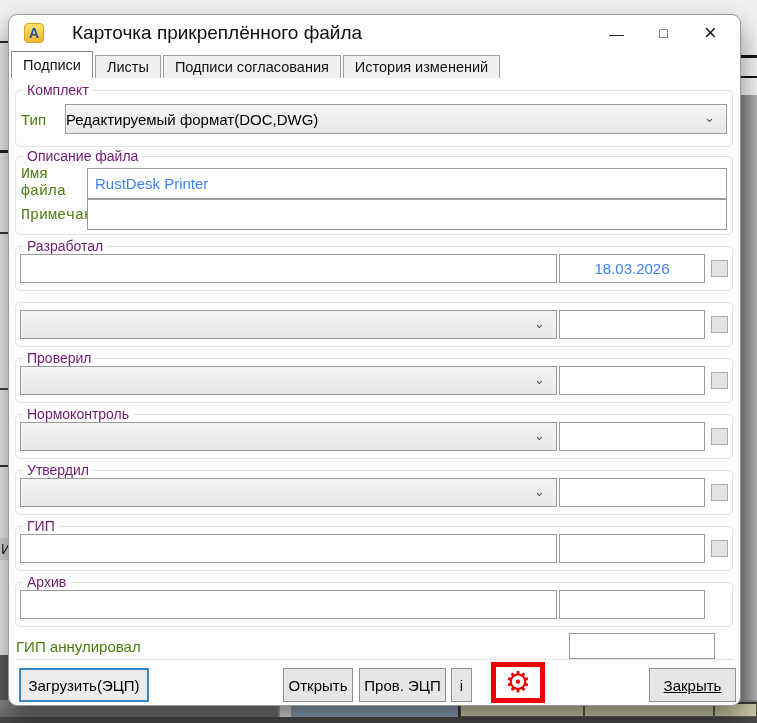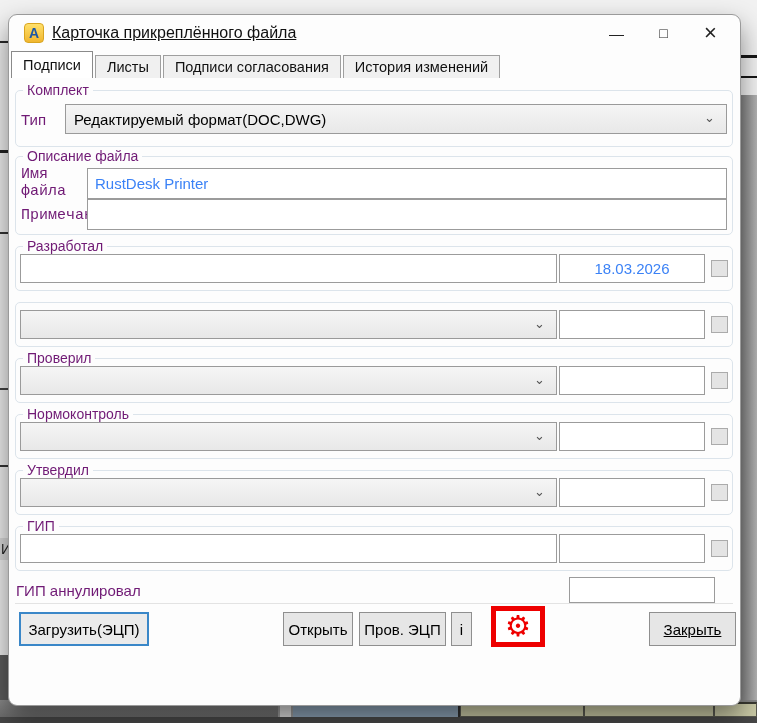--- a/index.html
+++ b/index.html
@@ -40,21 +40,21 @@
     background:#fdfdfd; border:1px solid #9a9a9a; border-radius:9px;
     box-shadow:0 12px 26px rgba(0,0,0,.45);
   }
   .titlebar { height:36px; display:flex; align-items:center; padding-left:15px; }
   .app-icon {
     width:20px; height:20px; border-radius:4px; flex:none;
     background:linear-gradient(#ffe06a,#f0b62f); border:1px solid #d9a520;
     color:#1c57a5; font-weight:bold; font-size:14px;
     display:flex; align-items:center; justify-content:center;
   }
-  .title-text { margin-left:8px; font-size:16px; color:#101010;text-decoration:underline; }
+  .title-text { margin-left:28px; font-size:19px; color:#101010; }
   .win-controls { margin-left:auto; display:flex; align-items:stretch; height:100%; padding-right:6px; }
   .win-btn { width:47px; display:flex; align-items:center; justify-content:center; color:#222; cursor:default; }
   .win-btn.min { font-size:15px; }
   .win-btn.max { font-size:14px; }
   .win-btn.close { font-size:22px; font-weight:300; }
 
   
   .tabs { display:flex; align-items:flex-end; height:27px; padding-left:2px; }
   .tab {
     background:#f0f0f0; border:1px solid #9f9f9f; border-bottom:none;
@@ -68,29 +68,29 @@
   .grp { position:relative; border:1px solid #dce4eb; border-radius:5px; }
   .grp > .legend {
     position:absolute; top:-9px; left:7px; background:#fdfdfd; padding:0 4px;
     font-size:14px; color:#701a75; white-space:nowrap;
   }
   #grp-komplekt { margin-top:12px; height:57px; padding:13px 5px 0 5px; }
   #grp-filedesc { margin-top:9px; height:79px; padding:9px 5px 0 5px; }
   .grp.sig { margin-top:11px; height:45px; padding:7px 4px 0 4px; }
 
   .row { display:flex; align-items:center; }
-  .fldlabel { font-size:15px; color:#701a75; flex:none; }
+  .fldlabel { font-size:15px; color:#4d7c0f; flex:none; }
   #grp-komplekt .fldlabel { width:44px; }
   #grp-filedesc .fldlabel { width:66px;font-family:Liberation Mono, monospace; }
 
   .combo {
     flex:1; height:30px; position:relative;
     background:linear-gradient(#f5f5f5,#e8e8e8);
     border:1px solid #9a9a9a;
-    font-size:15px; color:#000; display:flex; align-items:center; padding-left:8px;
+    font-size:15px; color:#000; display:flex; align-items:center; padding-left:0;
   }
   .combo .chev { position:absolute; right:11px; top:50%; transform:translateY(-58%); font-size:13px; color:#555; }
   .grp.sig .combo { height:29px; }
 
   .ti {
     height:30px; border:1px solid #9b9b9b; background:#fff;
     font-size:15px; color:#3b82f6; padding:0 7px; font-family:inherit; outline:none;
   }
   .ti.wide { flex:1; }
   #fd-name { height:31px; width:646px; }
@@ -262,20 +262,28 @@
       <span class="legend">ГИП</span>
       <div class="row">
         <input class="ti wide" type="text" value="" style="">
         <input class="ti second" type="text" value="" style="">
         <div class="cbslot">
             <div class="cb"></div>
           </div>
       </div>
     </div>
 
+    <div class="grp sig">
+      <span class="legend">Архив</span>
+      <div class="row">
+        <input class="ti wide" type="text" value="" style="">
+        <input class="ti second" type="text" value="" style="">
+        <div class="cbslot"></div>
+      </div>
+    </div>
 
     <div class="annul-row">
       <span class="fldlabel">ГИП аннулировал</span>
       <input class="ti" type="text" value="" style="">
     </div>
 
     <div class="footer">
       <button class="btn" id="btn-load">Загрузить(ЭЦП)</button>
       <button class="btn" id="btn-open">Открыть</button>
       <button class="btn" id="btn-verify">Пров. ЭЦП</button>

